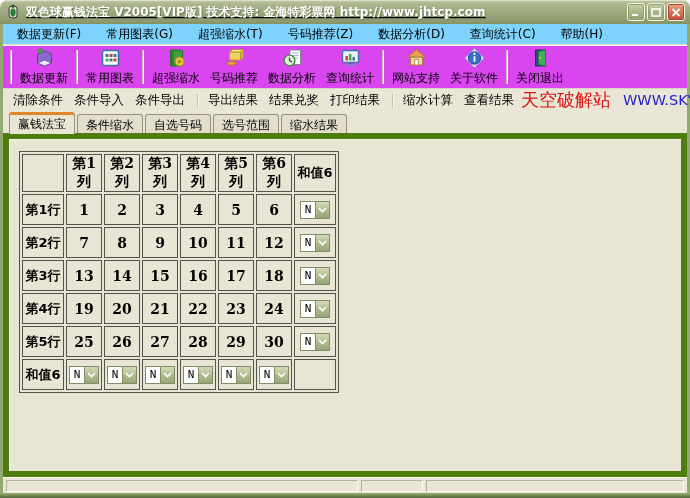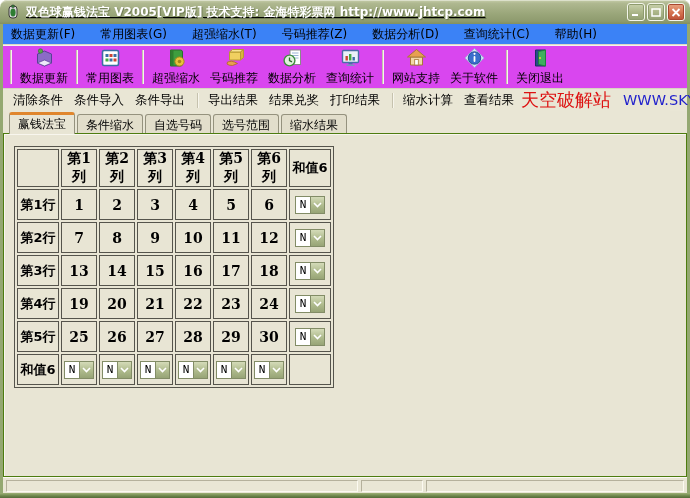--- a/index.html
+++ b/index.html
@@ -19,22 +19,22 @@
   .tb-minmax { background:linear-gradient(180deg,#C9D1AB 0%,#A9B487 55%,#93A072 100%); box-shadow:inset 0 0 0 1px #8E9B6E; }
   .tb-close { background:linear-gradient(180deg,#E9A583 0%,#D4714F 55%,#BC5036 100%); box-shadow:inset 0 0 0 1px #A8462E; }
 
   
   .frame-left, .frame-right { position:absolute; top:24px; width:3px; height:469px; background:#94A871; }
   .frame-left { left:0; } .frame-right { right:0; }
   .frame-bottom { position:absolute; left:0; top:493px; width:690px; height:5px;
     background:linear-gradient(180deg,#9DB075 0%,#6B8449 60%,#556B39 100%); }
 
   
-  .menubar { position:absolute; left:3px; top:24px; width:684px; height:21px; background:#3b82f6;
-    display:flex; align-items:center; font-size:12px; padding-left:0; color:#000;
+  .menubar { position:absolute; left:3px; top:24px; width:684px; height:21px; background:#7dd3fc;
+    display:flex; align-items:center; font-size:12px; padding-left:6px; color:#000;
     border-bottom:1px solid #DDD9C6; }
   .menu-item { padding:2px 8px; margin-right:9px; white-space:nowrap; }
 
   
   .toolbar { position:absolute; left:3px; top:45px; width:684px; height:43px; background:#d946ef;
     display:flex; align-items:center; padding-left:4px; border-top:1px solid #F6F4EC; }
   .tbtn { display:flex; flex-direction:column; align-items:center; justify-content:center;
     width:58px; height:40px; font-size:12px; gap:1px; color:#000; white-space:nowrap; }
   .tbtn svg { display:block; }
   .tsep { width:2px; height:34px; border-left:1px solid #C6C2AE; border-right:1px solid #F7F5EC; margin:0 3px; flex:0 0 auto; }
@@ -49,21 +49,21 @@
 
   
   .tabbar { position:absolute; left:6px; top:111px; width:664px; height:22px; background:#E9E6D5;
     display:flex; align-items:flex-end; padding-left:3px; z-index:2; }
   .tab { font-size:12px; padding:2px 8px 3px; background:#E2DECB; border:1px solid #95927E; border-bottom:none;
     border-radius:3px 3px 0 0; margin-right:2px; height:19px; white-space:nowrap; }
   .tab.active { background:#E8E5D4; border-top:3px solid #E0862D; height:22px; margin-bottom:-1px; padding-top:1px; }
 
   
   .panel { position:absolute; left:3px; top:133px; width:684px; height:344px; background:#E8E5D4;
-    border:1px solid #4d7c0f; box-shadow:inset 1px 1px 0 #F8F6EE; z-index:1; }
+    border:6px solid #4d7c0f; box-shadow:inset 1px 1px 0 #F8F6EE; z-index:1; }
 
   
   table.grid { margin:12px 0 0 10px; border-collapse:separate; border-spacing:2px;
     border:1px solid #55544C; background:#E8E5D4; }
   .grid th, .grid td { border:1px solid #55544C; background:#E8E5D4; text-align:center; vertical-align:middle;
     height:31px; padding:0 2px; font-weight:bold; font-size:13px; color:#000; }
   .grid .c-label { width:42px; }
   .grid .c-num   { width:36px; font-family:"DejaVu Serif","Liberation Serif",serif; font-size:14px; }
   .grid .c-sum   { width:42px; }
 

